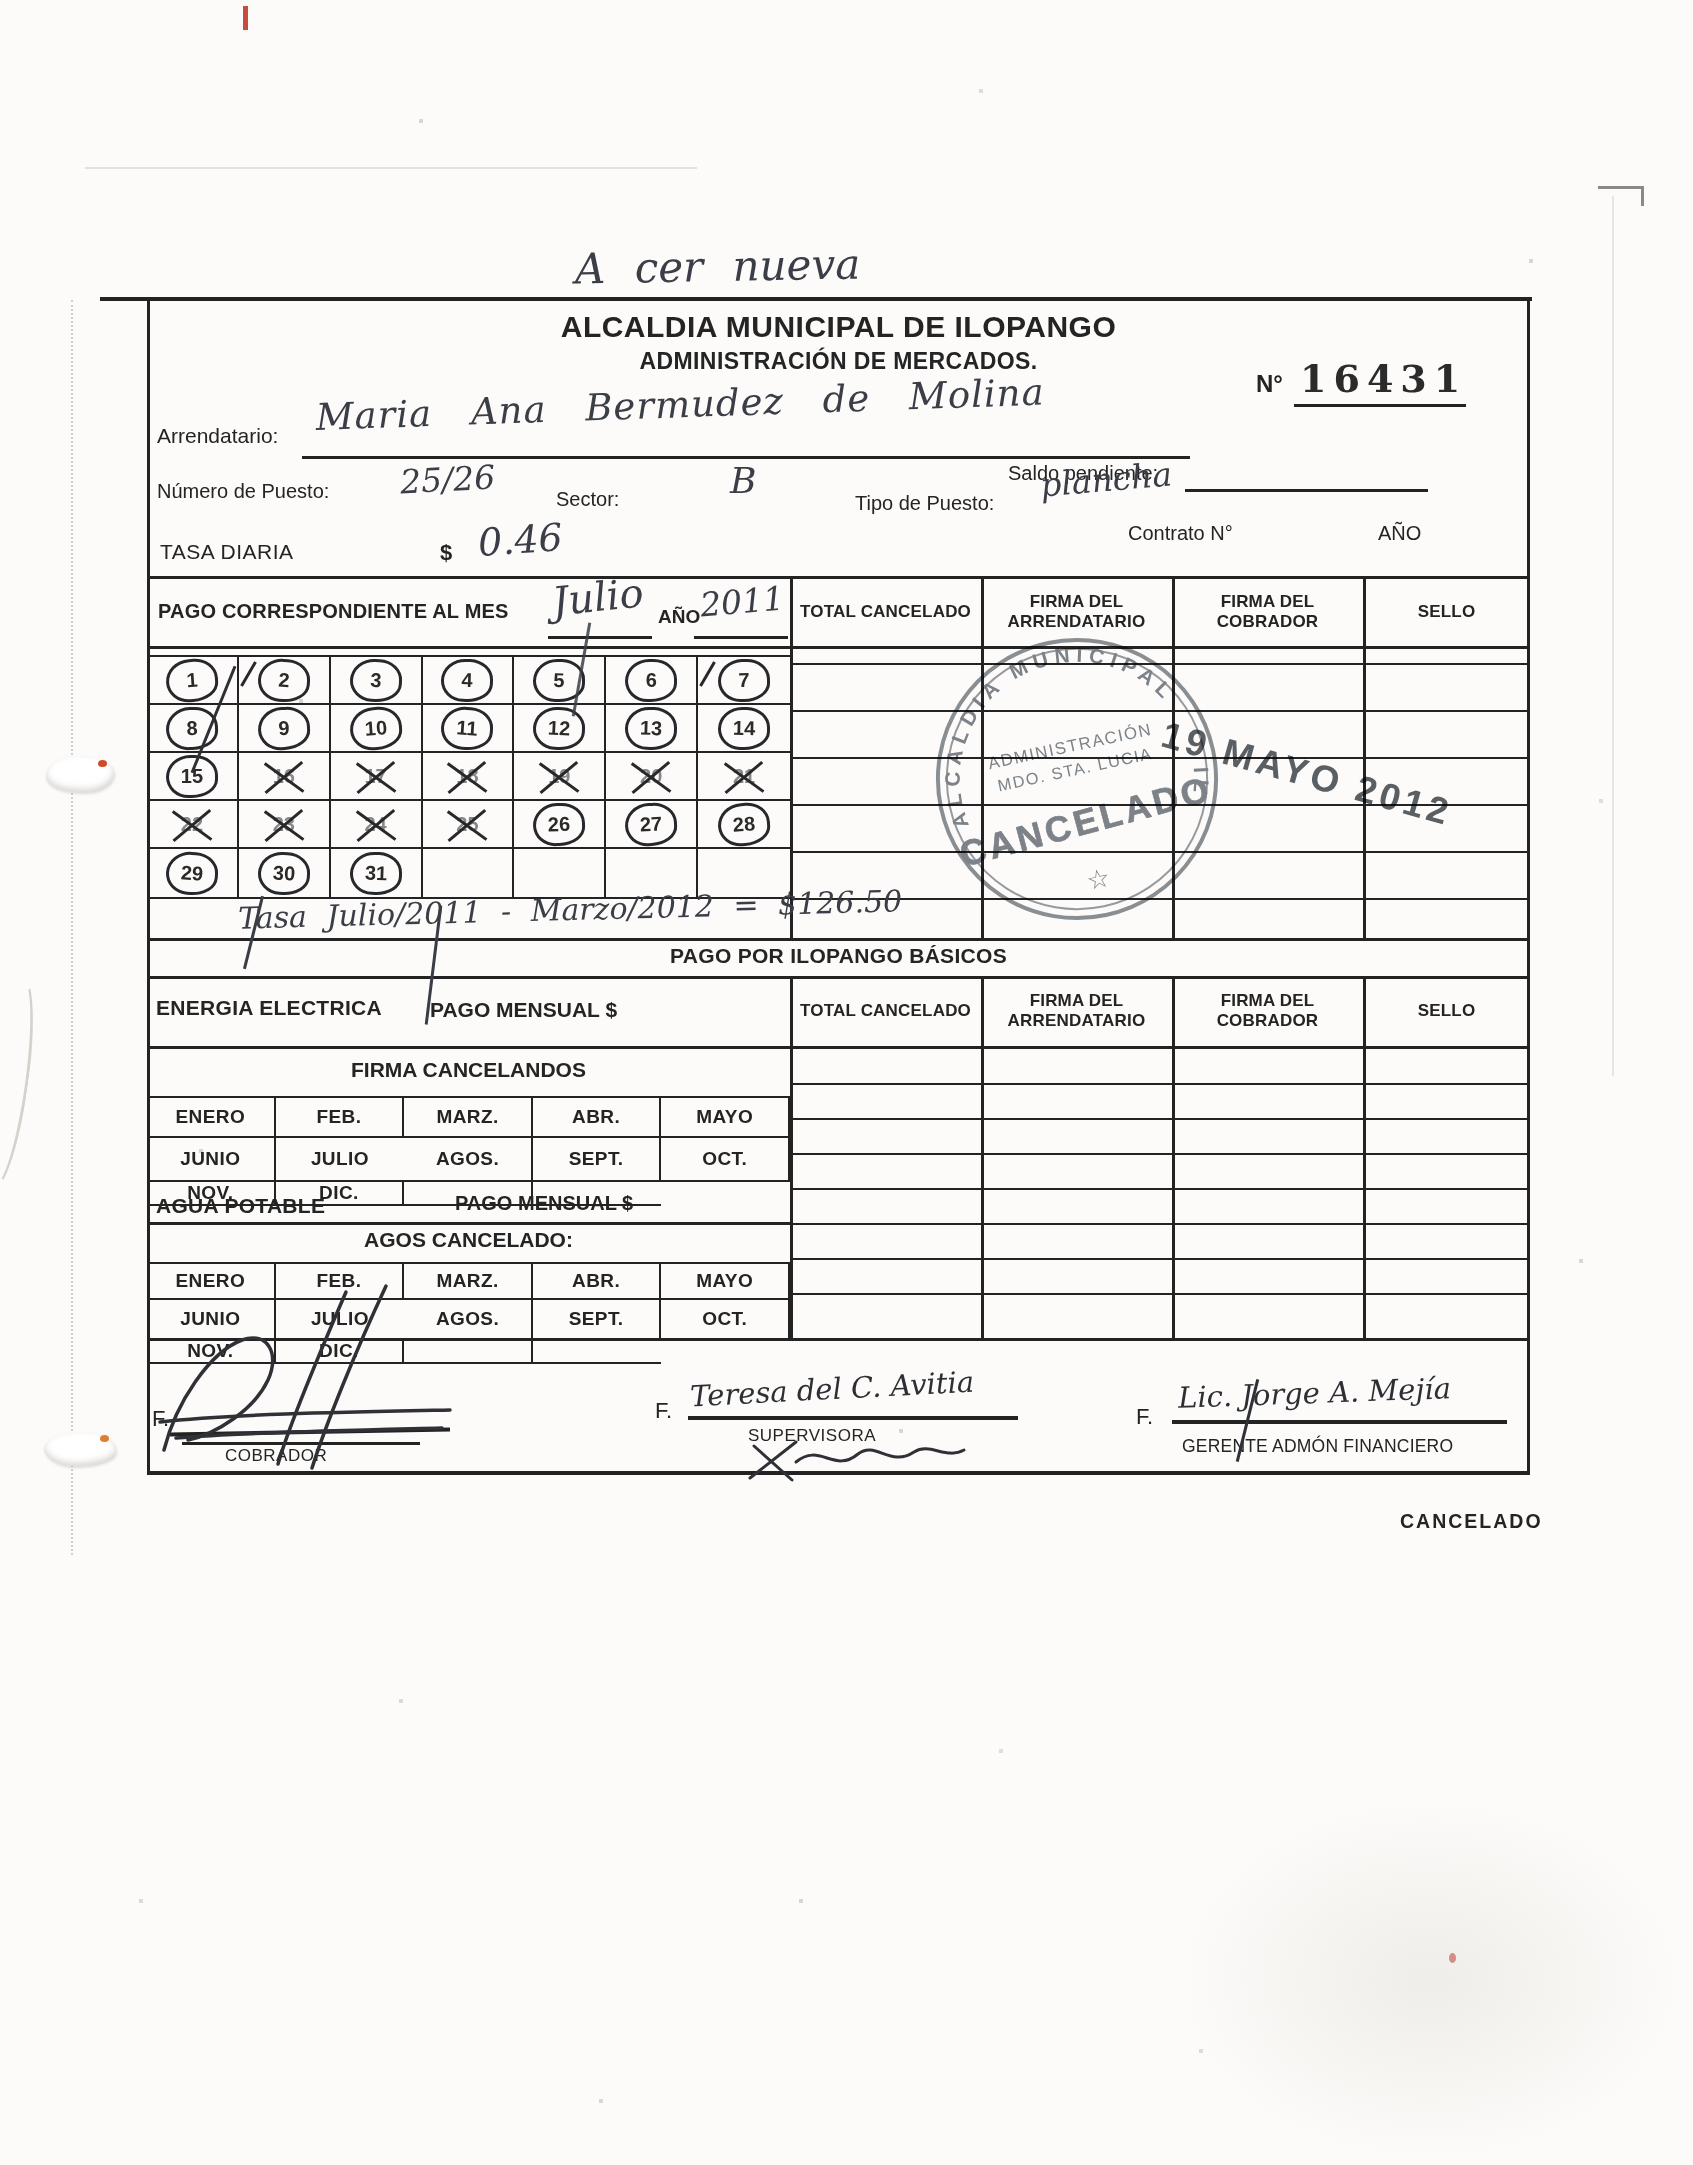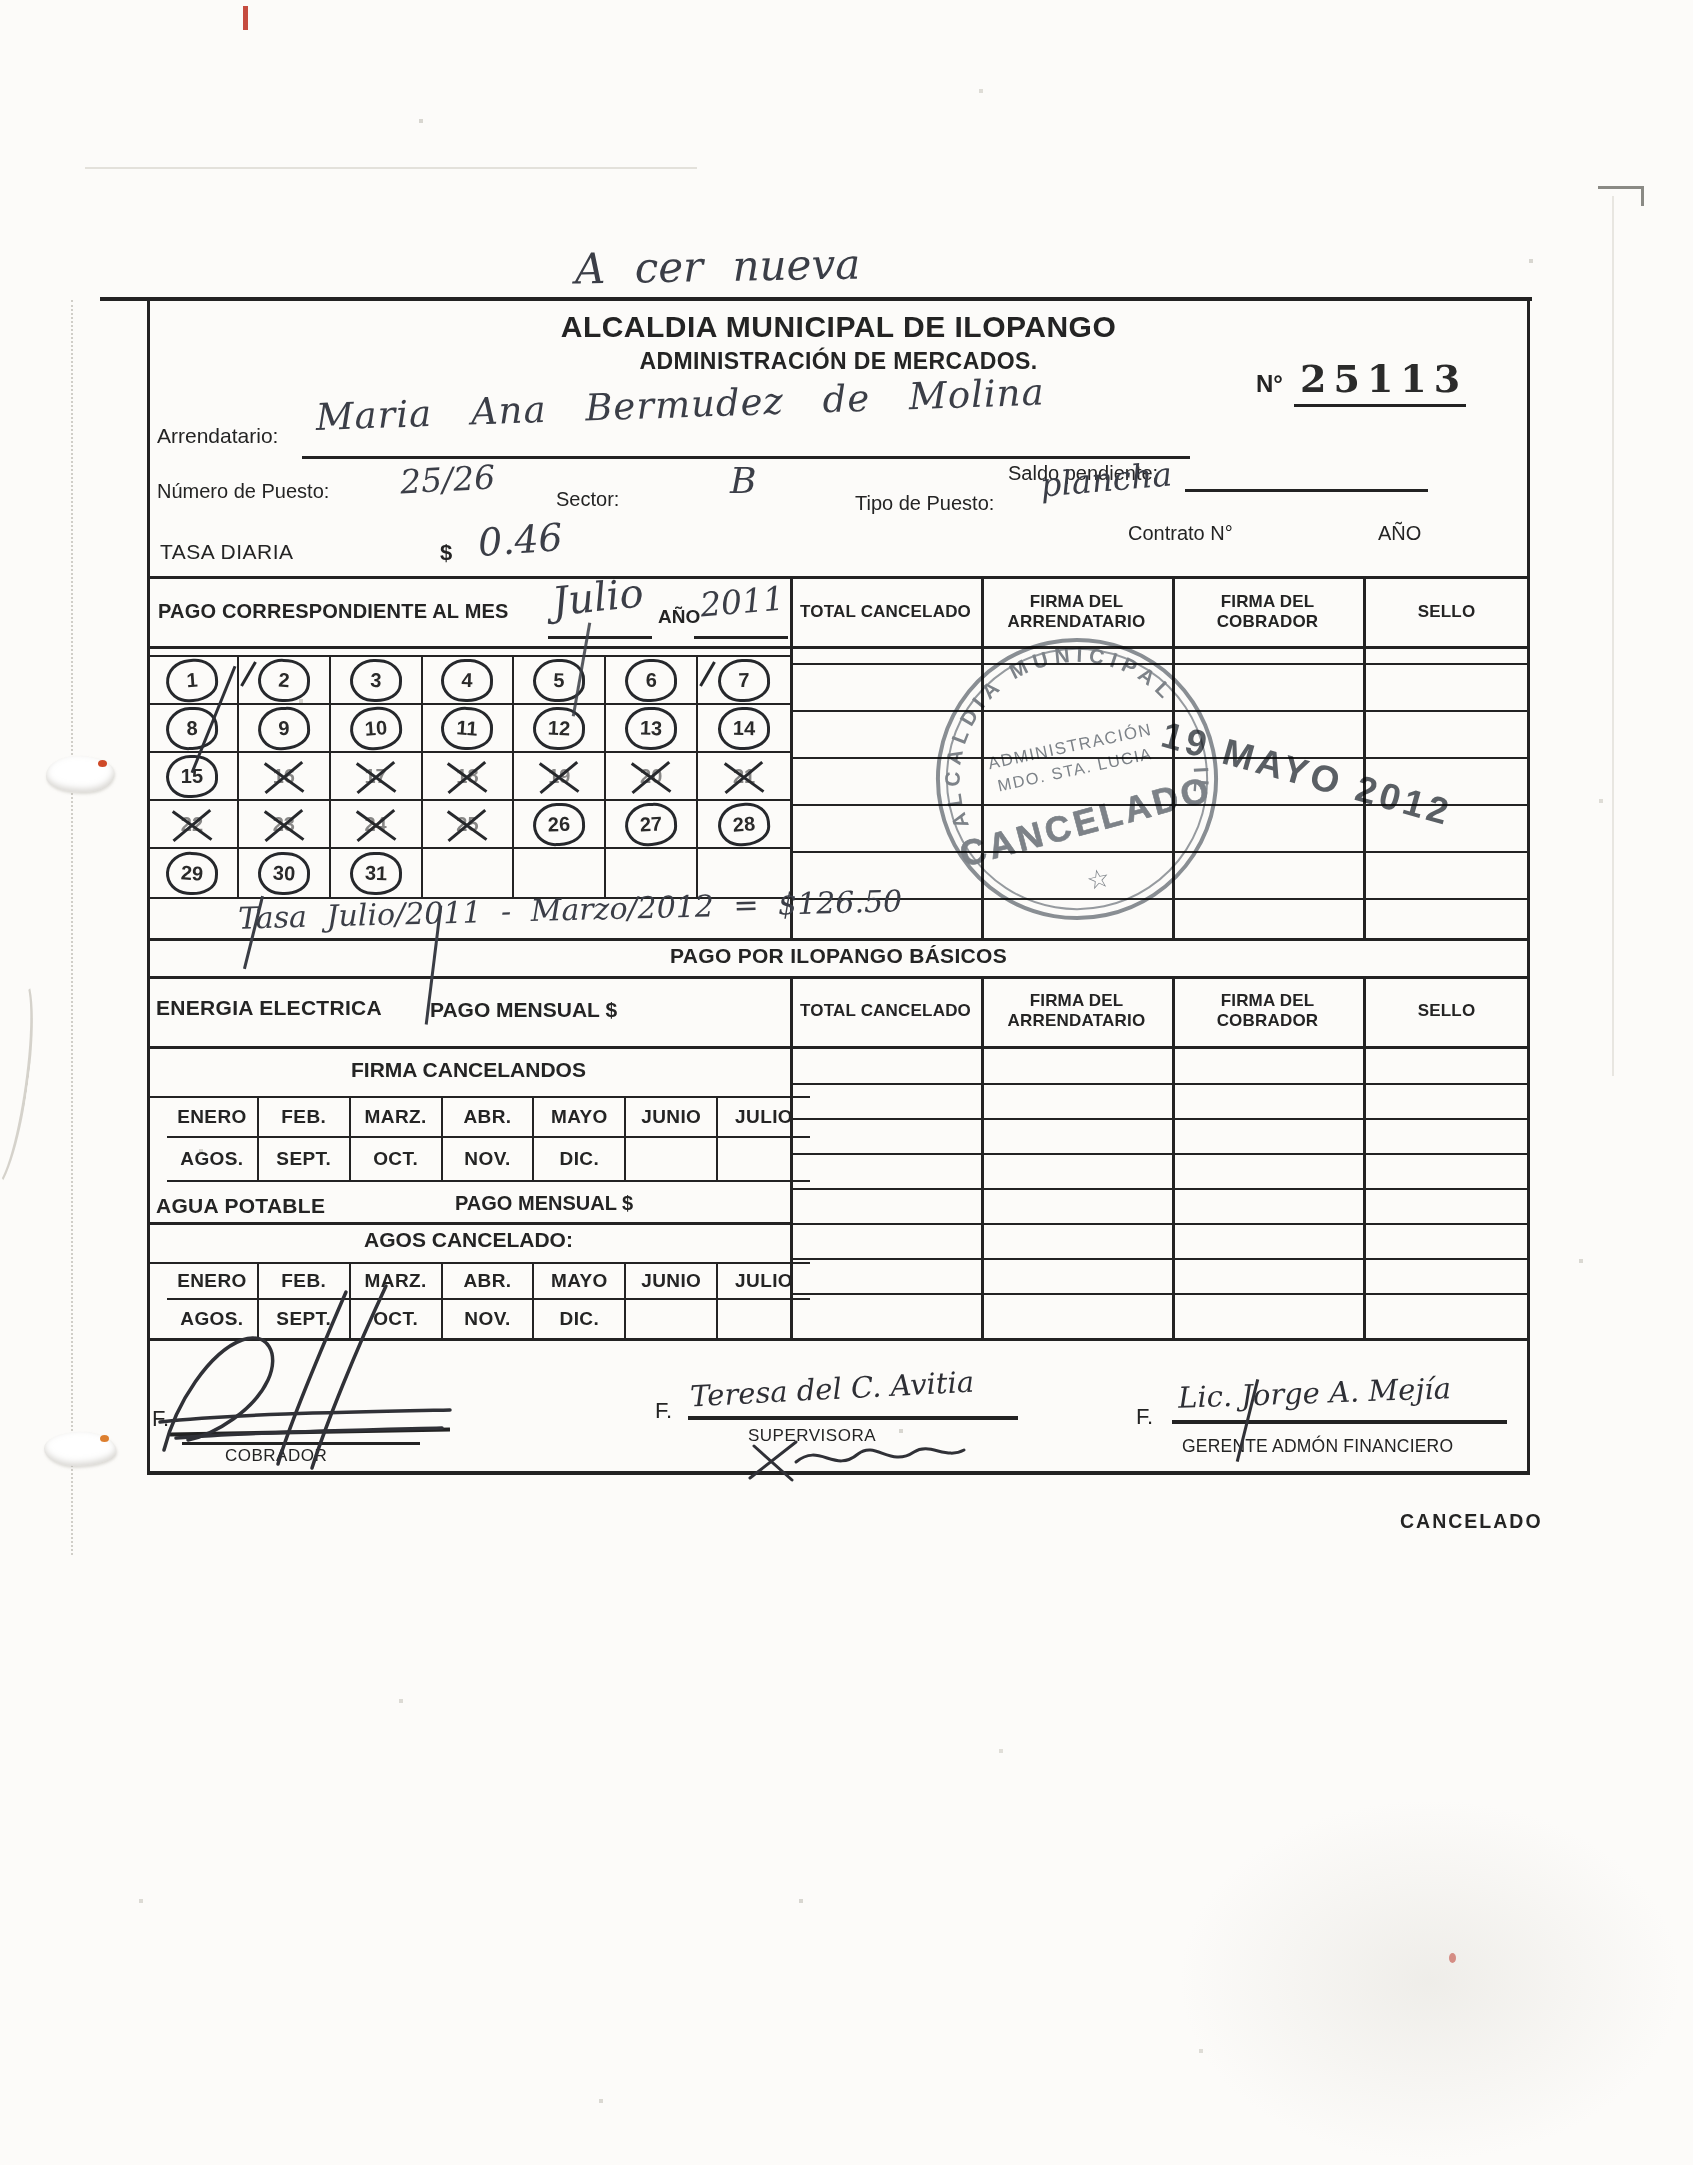--- a/index.html
+++ b/index.html
@@ -18,22 +18,22 @@
       font:bold 20px "Liberation Sans",sans-serif;color:#2a2a2a;}
   .cc:nth-child(7n){border-right:none;}
   .cc:nth-child(n+29){border-bottom:none;}
   .ring{width:46px;height:37px;border:3px solid #26282c;border-radius:50% 48% 54% 46%/55% 50% 46% 52%;
         display:flex;align-items:center;justify-content:center;}
   .xx{position:relative;width:44px;height:34px;display:flex;align-items:center;justify-content:center;}
   .xx::before,.xx::after{content:"";position:absolute;left:-2px;top:50%;width:48px;height:3.4px;background:#26282c;}
   .xx::before{transform:rotate(36deg);} .xx::after{transform:rotate(-40deg);}
   .slash{position:absolute;left:8px;top:3px;width:3px;height:28px;background:#26282c;transform:rotate(30deg);}
   
-  .months{position:absolute;left:147px;width:643px;display:grid;grid-template-columns:repeat(7,1fr);
-          border-top:2px solid #232323;z-index:3;padding-left:20px;}
+  .months{position:absolute;left:147px;width:643px;display:grid;grid-template-columns:repeat(5,1fr);
+          border-top:2px solid #232323;z-index:3;}
   .mc{border-right:2px solid #232323;border-bottom:2px solid #232323;display:flex;align-items:center;
       justify-content:center;font:bold 19px "Liberation Sans",sans-serif;color:#242424;letter-spacing:.4px;}
   .mc:nth-child(7n){border-right:none;}
   #months-electric{top:1096px;grid-template-rows:40px 44px;}
   #months-water{top:1262px;grid-template-rows:36px 40px;}
   
   .colrow{position:absolute;left:790px;width:740px;display:flex;z-index:3;}
   .colh{display:flex;align-items:center;justify-content:center;text-align:center;
         font:bold 17px/1.18 "Liberation Sans",sans-serif;color:#242424;letter-spacing:.2px;white-space:normal;}
   
@@ -83,21 +83,21 @@
 
   <div class="ln" style="left:100px;top:297px;width:1432px;height:4px;"></div>
   <div class="ln" style="left:147px;top:300px;width:3px;height:1174px;"></div>
   <div class="ln" style="left:1527px;top:300px;width:3px;height:1174px;"></div>
   <div class="ln" style="left:147px;top:1471px;width:1383px;height:3.5px;"></div>
 
   <div class="p" style="left:147px;top:310px;width:1383px;text-align:center;font-size:30px;letter-spacing:.5px;">ALCALDIA MUNICIPAL DE ILOPANGO</div>
   <div class="p" style="left:147px;top:348px;width:1383px;text-align:center;font-size:23px;letter-spacing:.4px;">ADMINISTRACIÓN DE MERCADOS.</div>
   <div class="p" style="left:1256px;top:370px;font-size:24px;">N°</div>
   <div style="position:absolute;left:1300px;top:356px;font-family:'DejaVu Serif',serif;font-weight:bold;
-              font-size:38px;letter-spacing:7px;color:#2b2b2b;z-index:4;">25113</div>
+              font-size:38px;letter-spacing:7px;color:#2b2b2b;z-index:4;">16431</div>
   <div class="ln" style="left:1294px;top:404px;width:172px;height:3px;"></div>
 
   <div class="p" style="left:157px;top:424px;font-size:21px;font-weight:normal;text-align:right;">Arrendatario:</div>
   <div class="h" style="left:315px;top:396px;font-size:37px;letter-spacing:1px;word-spacing:26px;transform:rotate(-2deg);transform-origin:left top;">Maria Ana Bermudez de Molina</div>
   <div class="ln" style="left:302px;top:456px;width:888px;height:3px;"></div>
 
   <div class="p" style="left:1008px;top:462px;font-size:20px;font-weight:normal;">Saldo pendiente:</div>
   <div class="ln" style="left:1185px;top:489px;width:243px;height:3px;"></div>
 
   <div class="p" style="left:157px;top:480px;font-size:20px;font-weight:normal;">Número de Puesto:</div>

